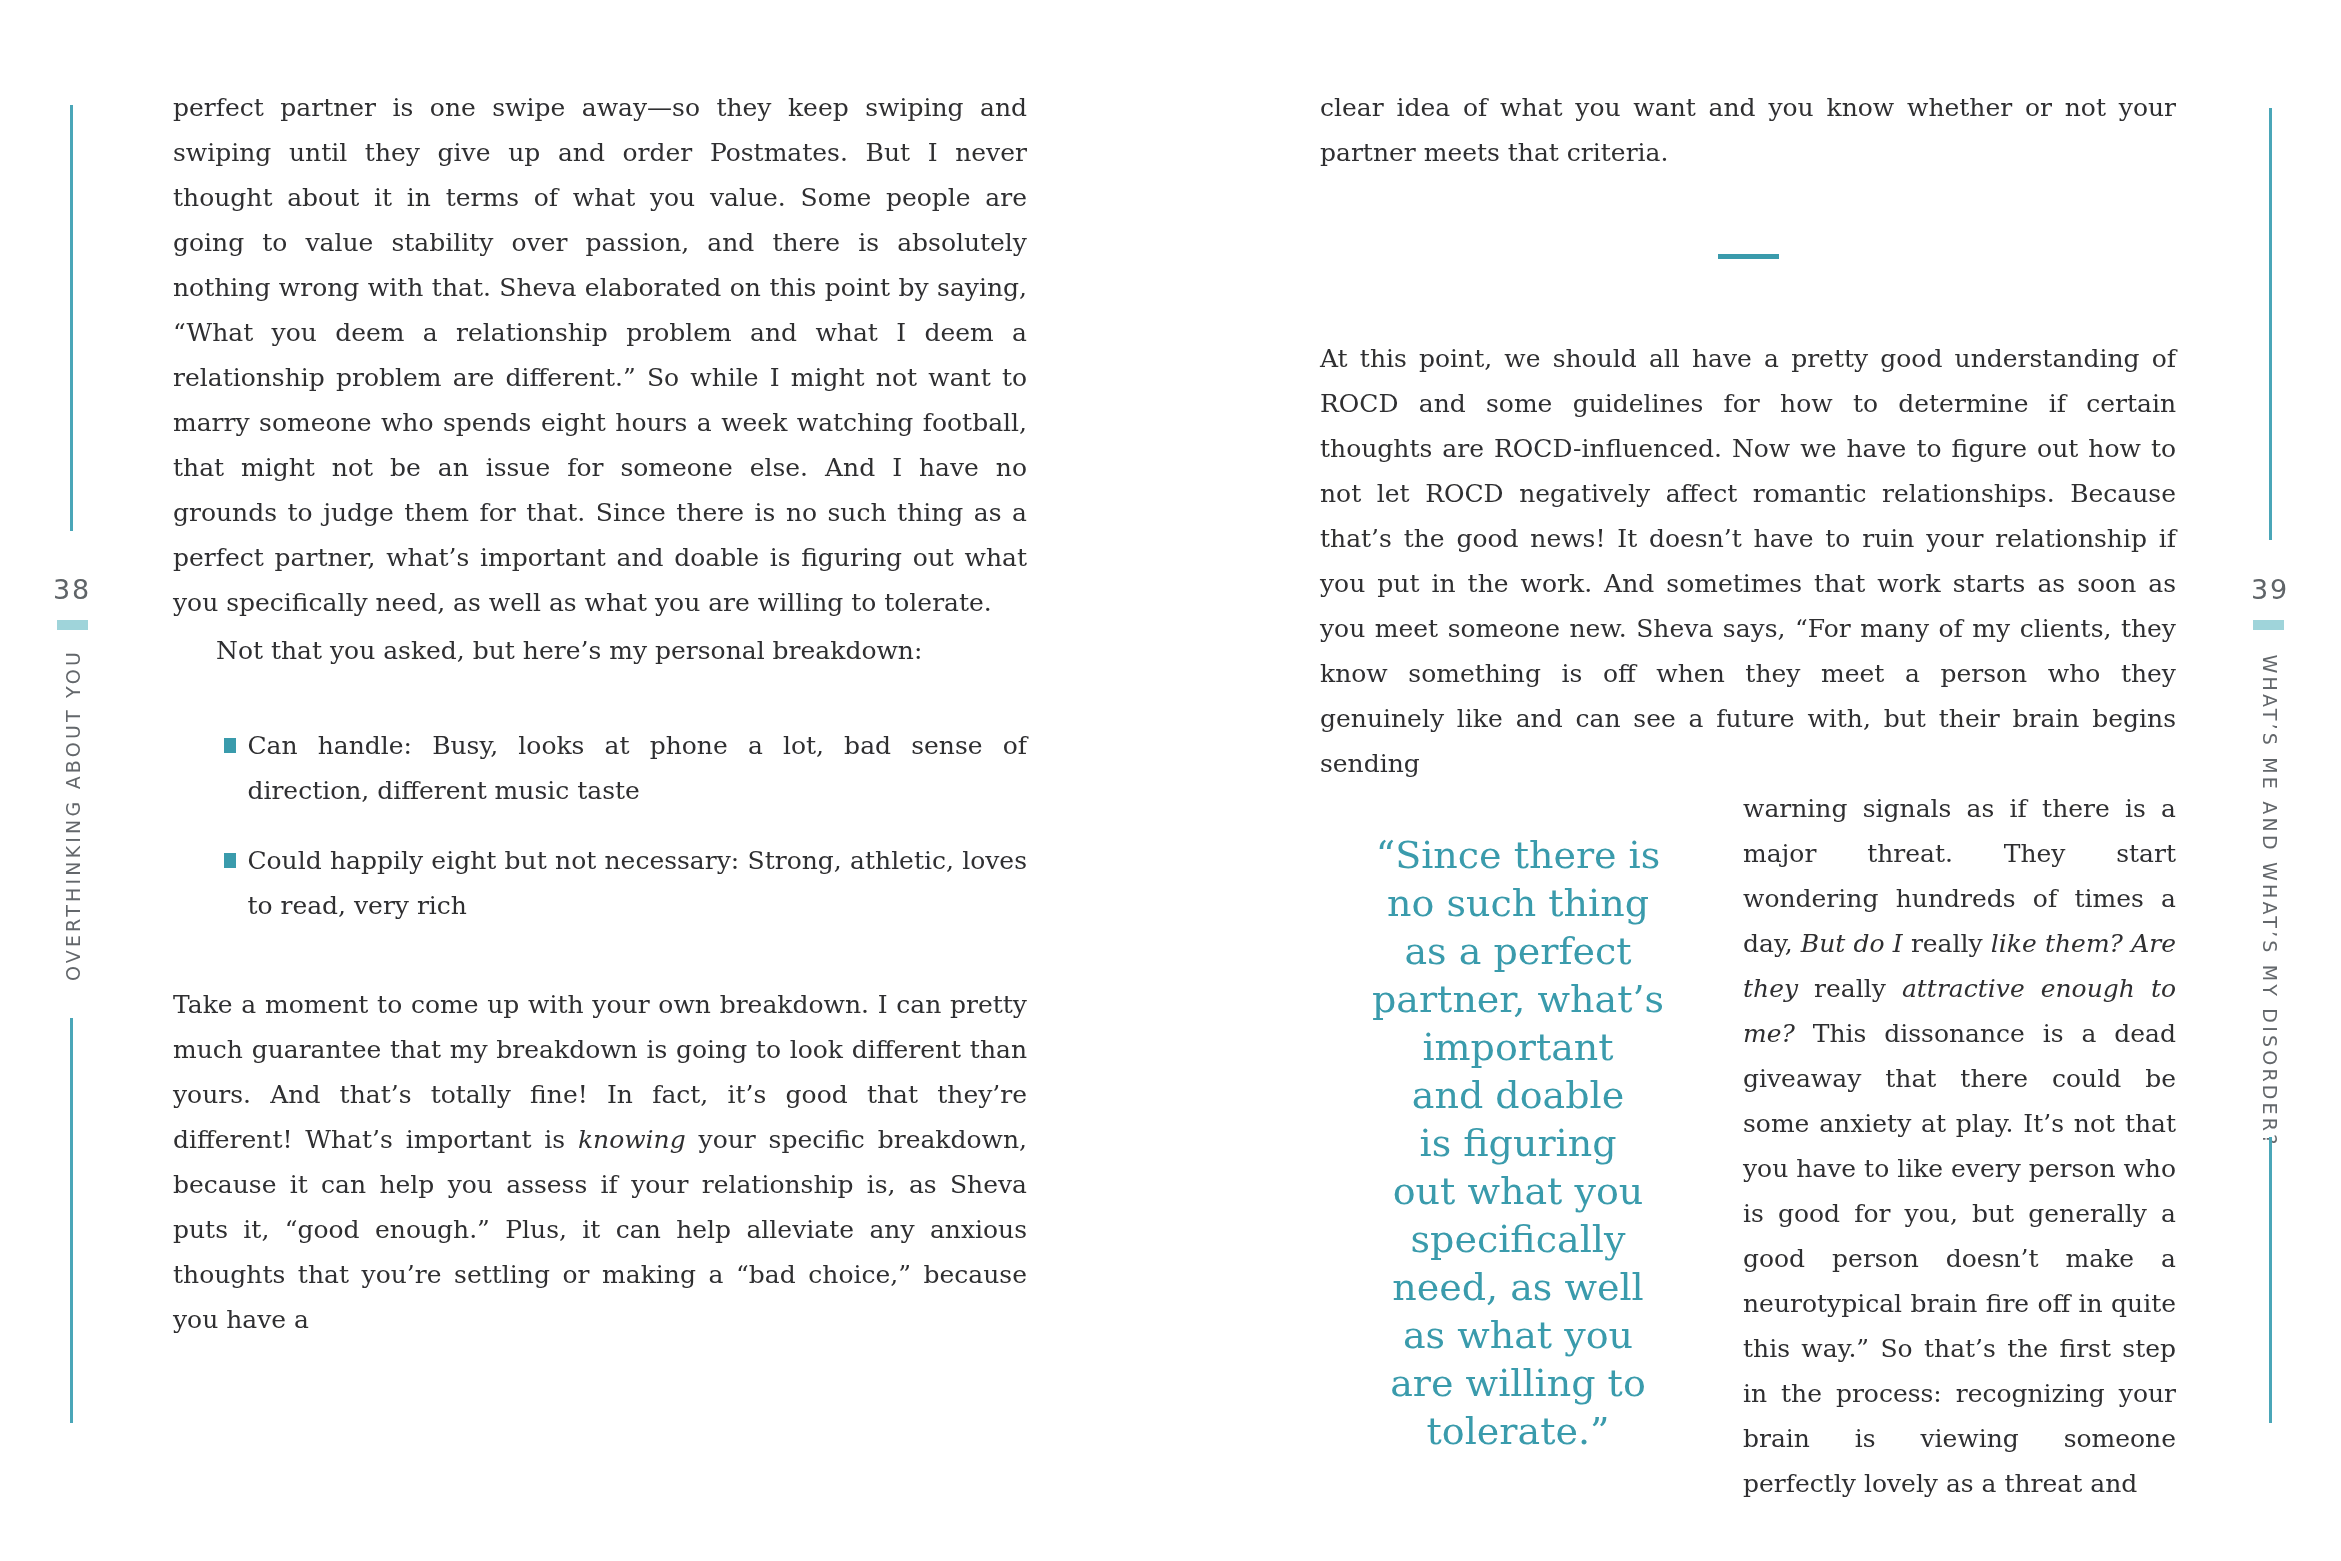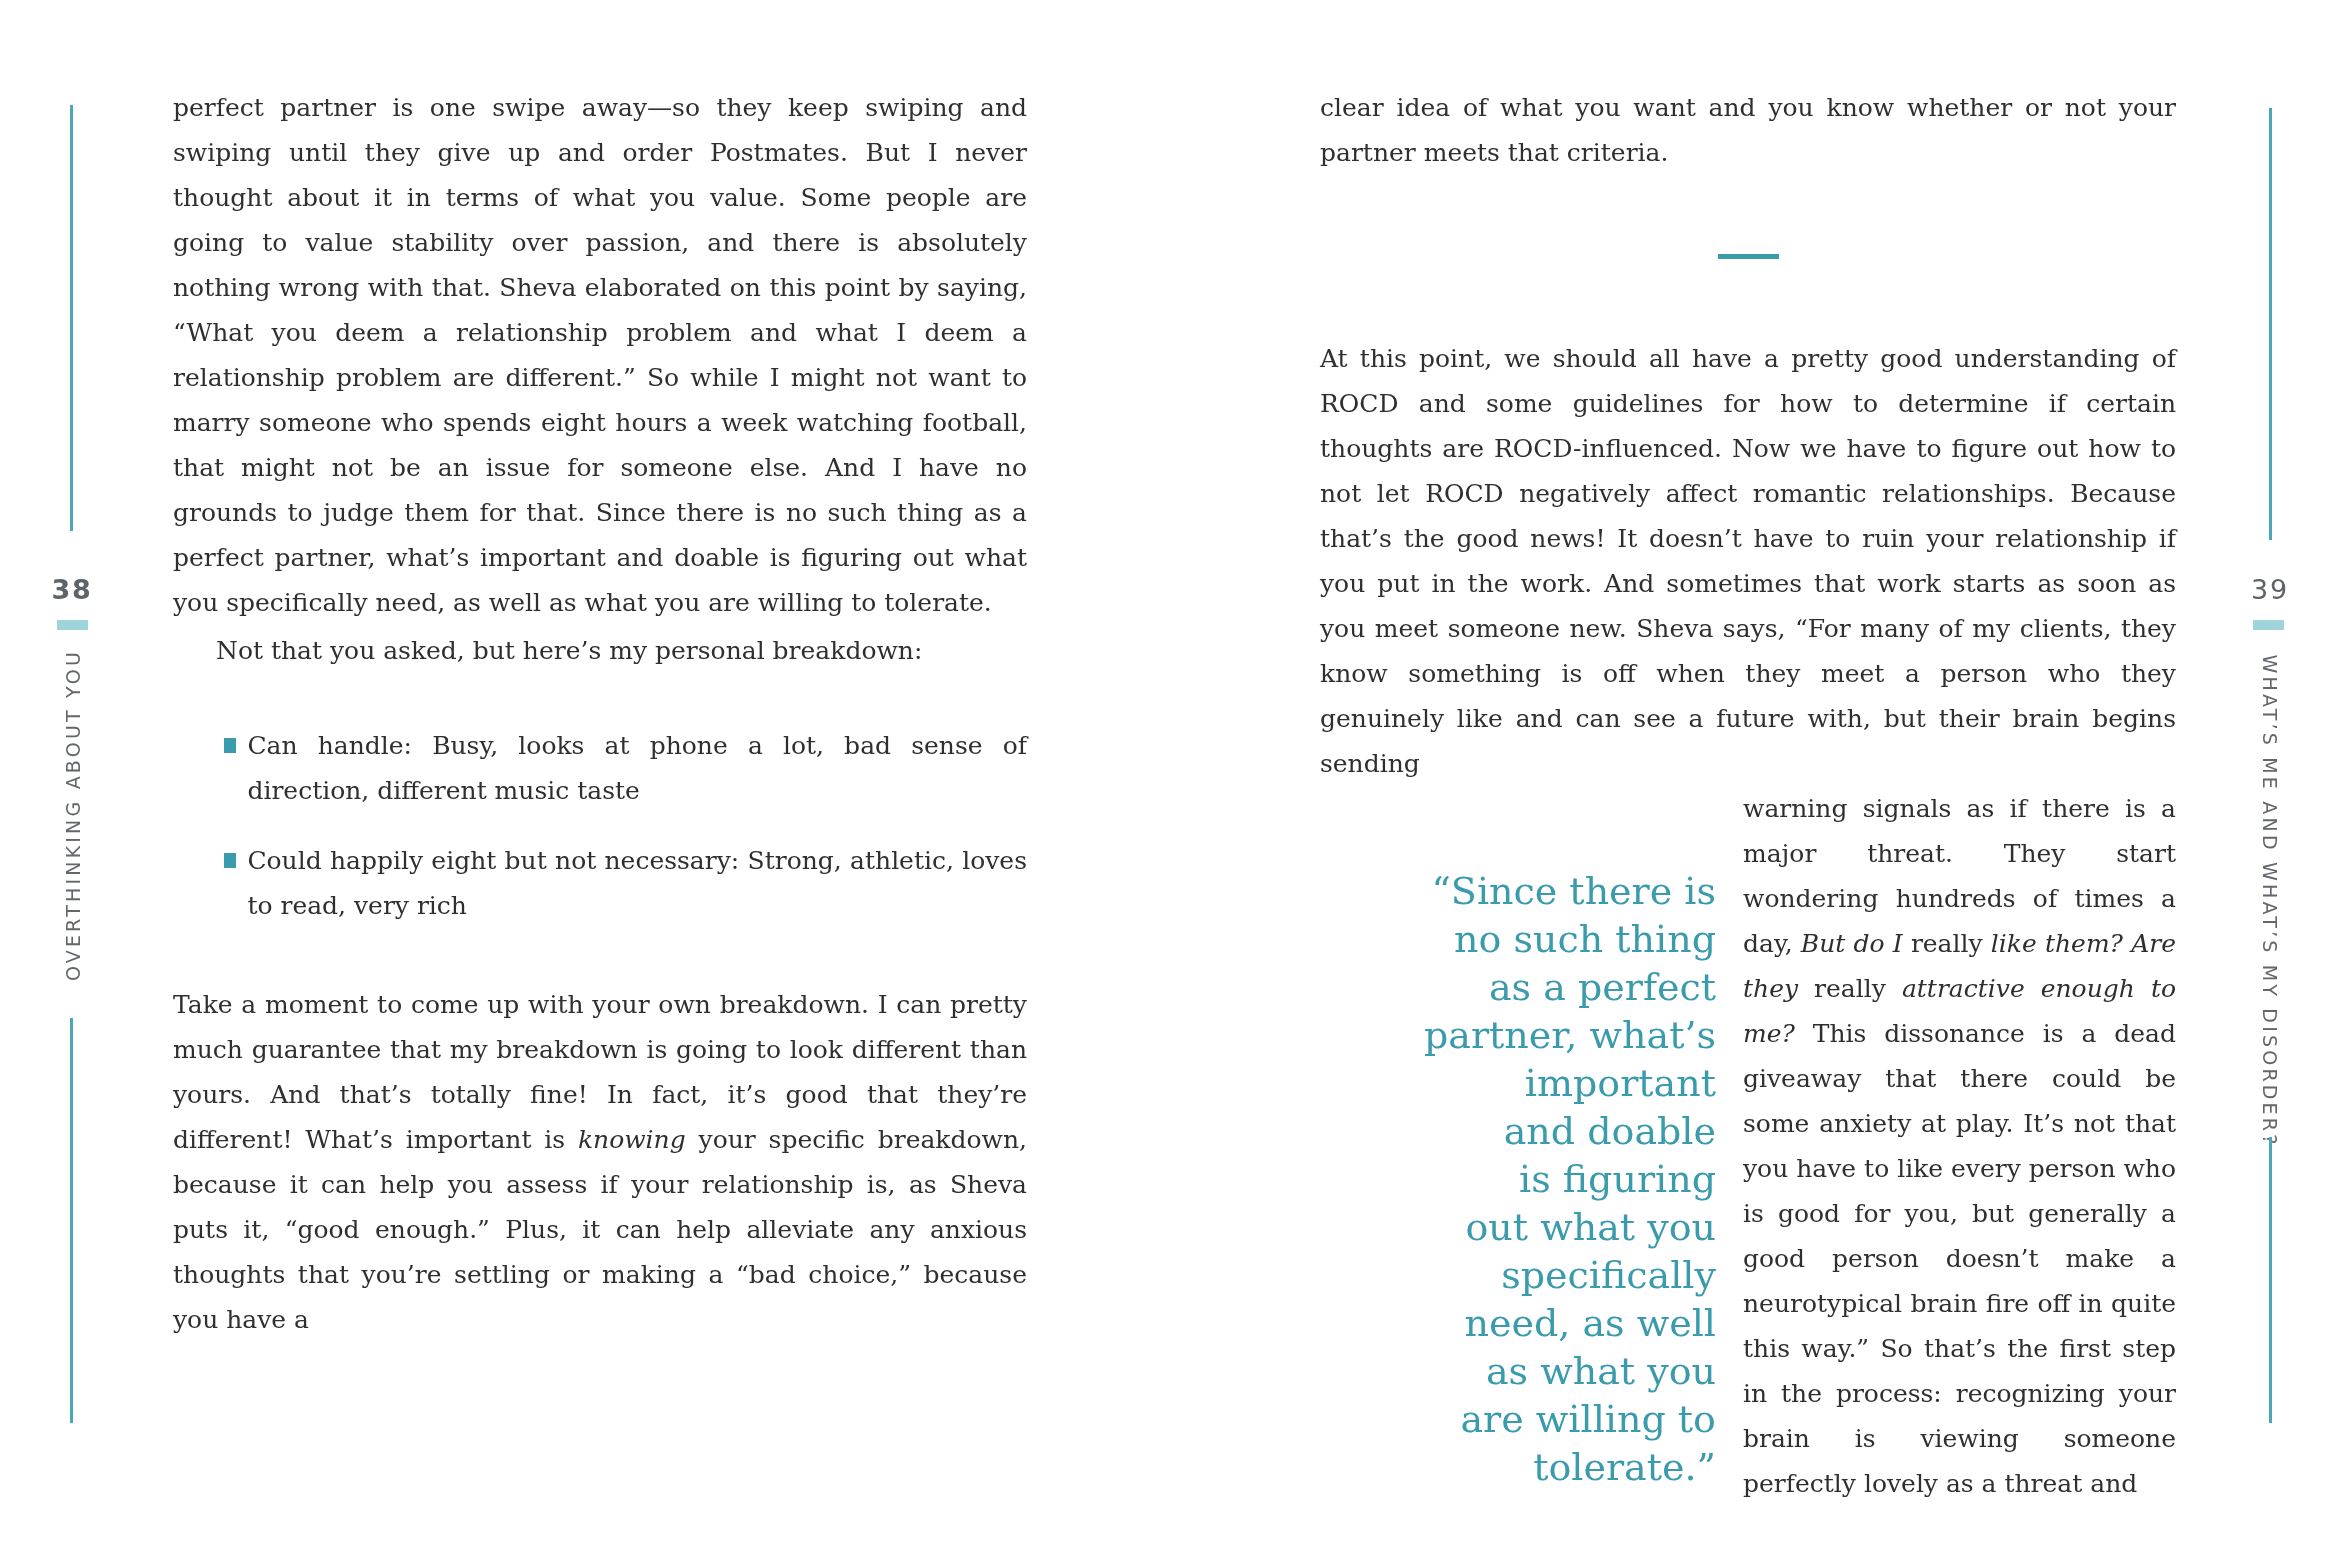--- a/index.html
+++ b/index.html
@@ -14,32 +14,32 @@
   .indent{text-indent:43px;margin-top:3px;}
   
   ul.breakdown{list-style:none;margin:50px 0 0 51px;padding:0;}
   ul.breakdown li{position:relative;padding-left:23.4px;}
   ul.breakdown li + li{margin-top:25px;}
   .bullet-sq{position:absolute;left:0;top:15.3px;width:11.7px;height:14.4px;background:#3a9bac;}
   .p-take{margin-top:54px;}
   
   .divider{width:61px;height:4.5px;background:#3a9bac;margin:79px auto 77px auto;}
   .wrap-row{display:flex;align-items:flex-start;}
-  .pullquote{flex:0 0 396px;width:396px;margin-top:81px;
-             font-size:38px;line-height:48px;color:#3a9bac;white-space:pre-line;text-align:right;}
+  .pullquote{flex:0 0 396px;width:396px;margin-top:45px;
+             font-size:38px;line-height:48px;color:#3a9bac;white-space:pre-line;text-align:center;}
   .narrow{flex:1;margin-left:27px;}
   
   .vline{position:absolute;width:2.7px;background:#4aa6b8;}
   .vline-l-top{left:70px;top:105px;height:426px;}
   .vline-l-bottom{left:70px;top:1018px;height:405px;}
   .vline-r-top{left:2269px;top:108px;height:432px;}
   .vline-r-bottom{left:2269px;top:1137px;height:286px;}
   .pagenum{position:absolute;font-family:"DejaVu Sans", sans-serif;font-size:27px;line-height:1;
            color:#5f6468;letter-spacing:1.8px;width:54px;text-align:center;}
-  .pagenum-left{left:45px;top:576px;font-weight:bold;}
+  .pagenum-left{left:45px;top:576px;}
   .pagenum-right{left:2243px;top:576px;}
   .dash{position:absolute;width:31px;height:10px;background:#9fd4da;}
   .dash-left{left:57px;top:620px;}
   .dash-right{left:2253px;top:620px;}
   .vlabel{position:absolute;font-family:"DejaVu Sans", sans-serif;font-size:19px;
           letter-spacing:3.2px;color:#63676b;white-space:nowrap;}
   .vlabel-left{left:73px;top:815px;transform:translate(-50%,-50%) rotate(-90deg);}
   .vlabel-right{left:2270px;top:901px;transform:translate(-50%,-50%) rotate(90deg);}
 </style>
 </head>

